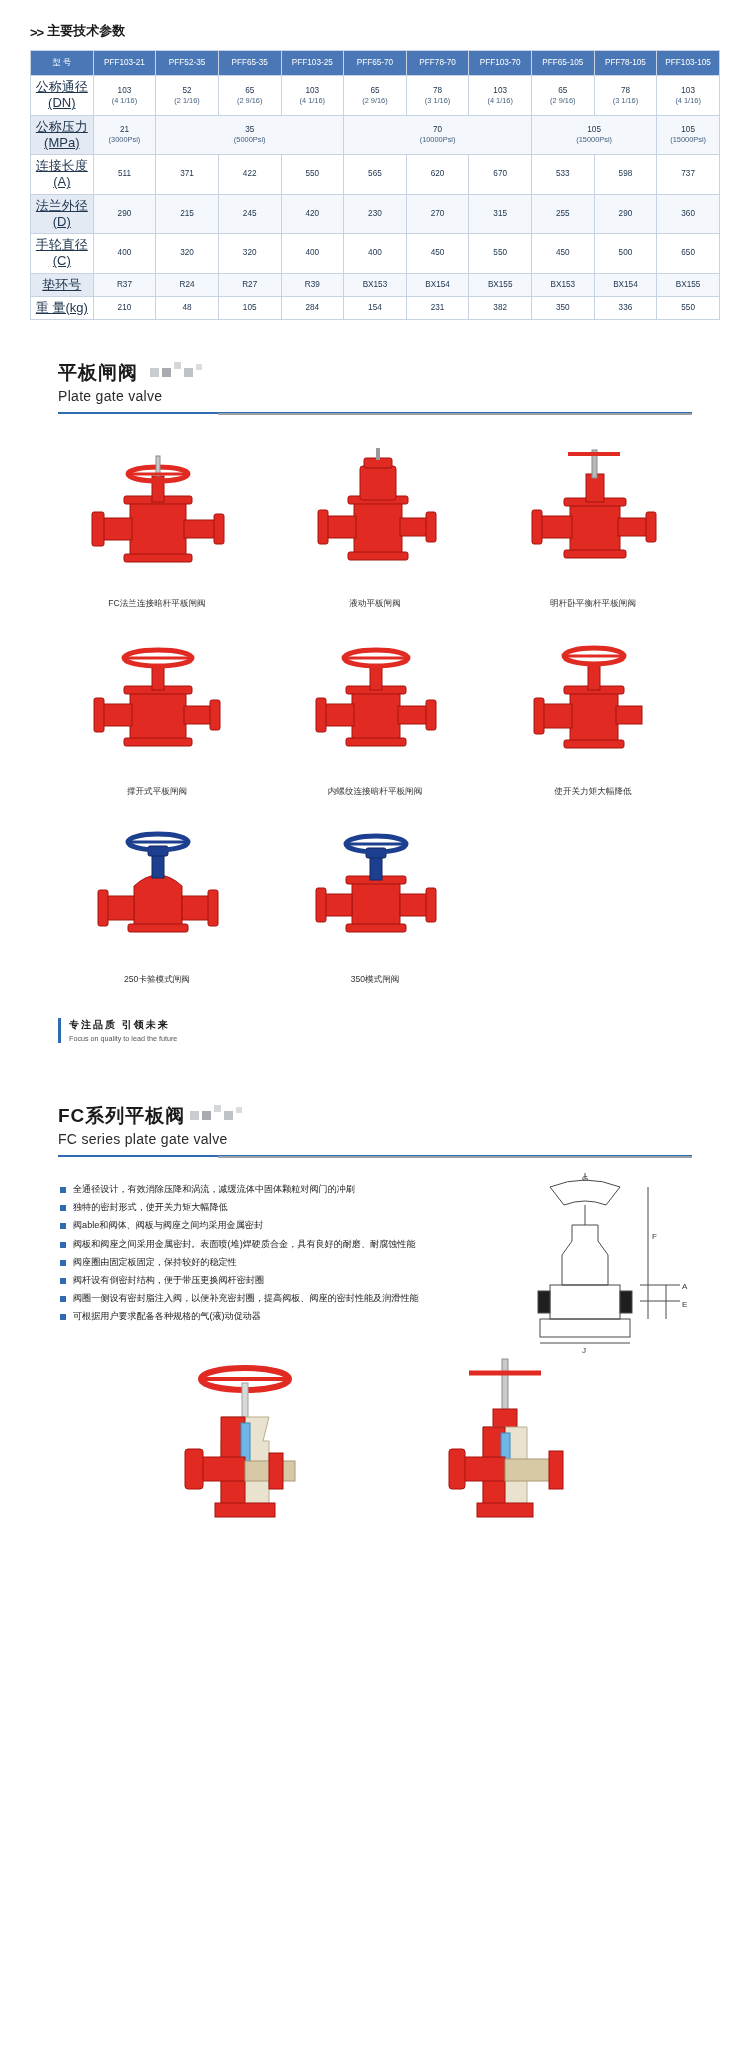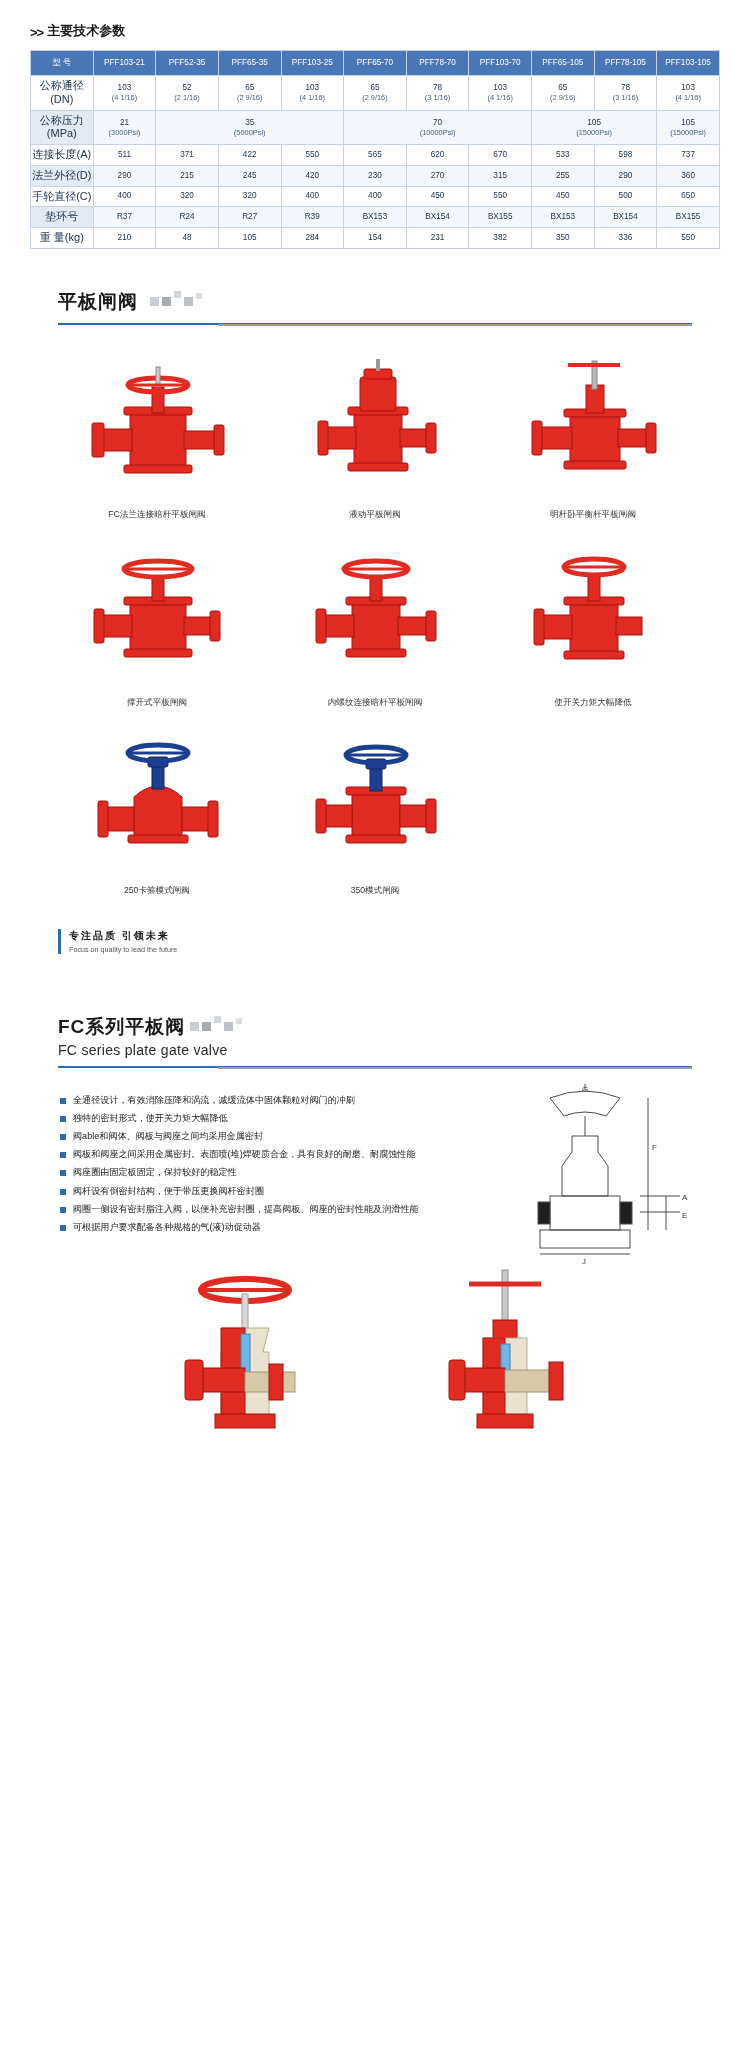--- a/index.html
+++ b/index.html
@@ -29,23 +29,24 @@
   }
   table.spec thead th{
     background:#4a77b5;
     color:#ffffff;
     font-weight:normal;
     font-size:8.2px;
     height:18px;
   }
   table.spec tbody td:first-child{
     background:#e8eef6;
-    font-size:11px;
+    font-size:13px;
     color:#20364f;
     width:78px;
+    text-decoration:underline;
   }
   table.spec tbody tr:nth-child(odd) td{background:#ffffff;}
   table.spec tbody tr:nth-child(even) td{background:#f4f7fb;}
   table.spec tbody tr:nth-child(even) td:first-child{background:#e3eaf4;}
   .sub{display:block;font-size:7.4px;color:#46607e;}
 
   .pagebar{position:relative;margin:26px 0 0 0;height:46px;}
   .pagenum{
     position:absolute;right:36px;top:4px;
     font-size:11px;color:#3b3b3b;
@@ -206,20 +207,21 @@
         </tr>
       </tbody>
     </table>
 
   </div>
 </div>
 
 <div class="page sec2">
   <div class="title-block">
     <div class="title-cn">平板闸阀</div>
+    <div class="title-en">Plate gate valve</div>
     <div class="title-deco">
       <i style="left:0;top:6px;width:9px;height:9px;background:#c9cdd1;"></i>
       <i style="left:12px;top:6px;width:9px;height:9px;background:#a8acb0;"></i>
       <i style="left:24px;top:0px;width:7px;height:7px;background:#d3d7da;"></i>
       <i style="left:34px;top:6px;width:9px;height:9px;background:#bfc3c7;"></i>
       <i style="left:46px;top:2px;width:6px;height:6px;background:#dadde0;"></i>
     </div>
   </div>
   <div class="rule"></div>
 

